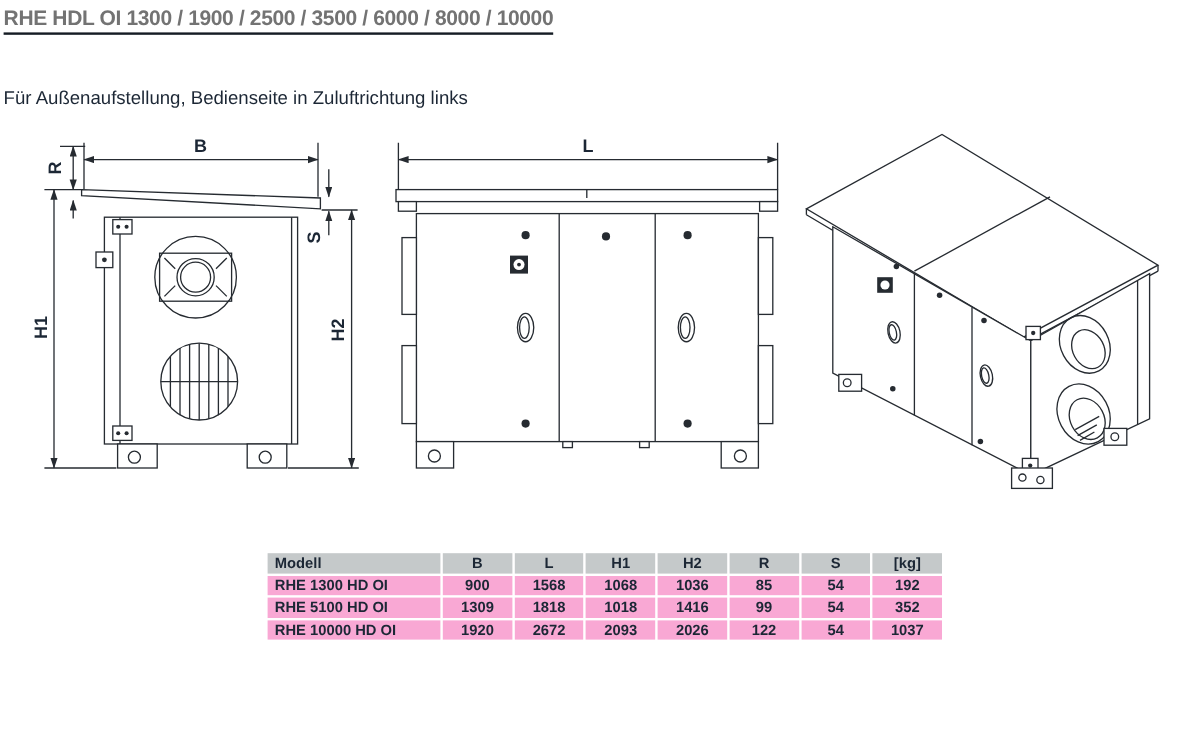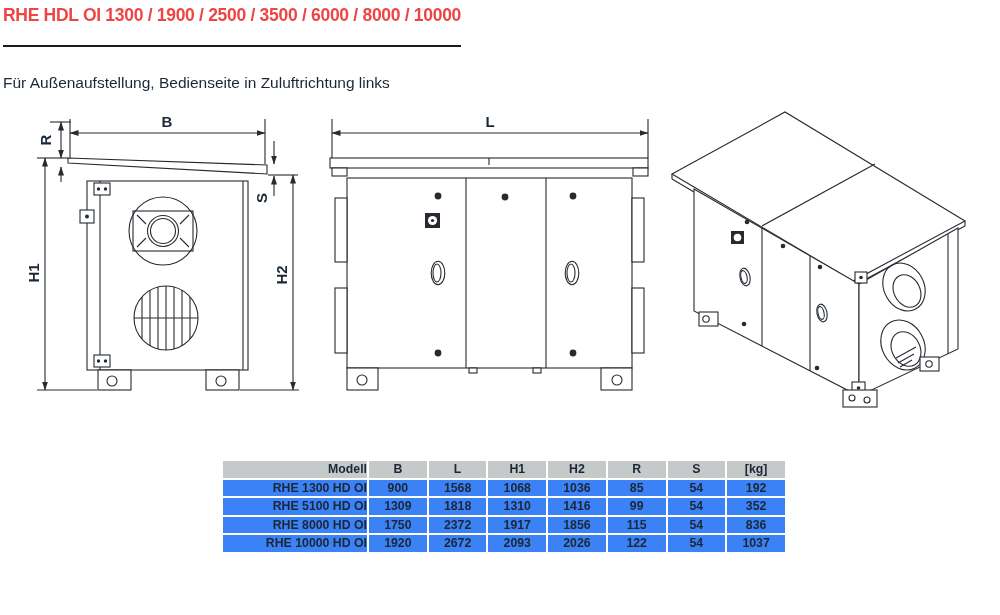--- a/index.html
+++ b/index.html
@@ -4,21 +4,21 @@
 <style>
   html,body{margin:0;padding:0;}
   body{
     position:relative;width:1000px;height:615px;overflow:hidden;
     background:#ffffff;color:#1c2735;
     font-family:"Liberation Sans",sans-serif;
   }
   .title{
     position:absolute;left:3px;top:5px;
     font-size:17.5px;font-weight:bold;letter-spacing:-0.3px;
-    border-bottom:2.5px solid #151c24;padding-bottom:19px;color:#ef4444;
+    border-bottom:2.5px solid #151c24;padding-bottom:1px;color:#737373;
     white-space:nowrap;
   }
   .subtitle{
     position:absolute;left:3px;top:30px;
     font-size:15.5px;color:#1c2735;white-space:nowrap;margin-top:44px;
   }
   .drawing{position:absolute;}
   #sideView{left:8px;top:98px;}
   #frontView{left:310px;top:98px;}
   #isoView{left:655px;top:100px;}
@@ -29,22 +29,22 @@
   table.dims{
     position:absolute;left:221px;top:459px;width:566px;
     border-collapse:separate;border-spacing:2px;table-layout:fixed;
   }
   table.dims th,table.dims td{
     height:16.5px;padding:0;font-size:12.3px;font-weight:bold;
     text-align:center;line-height:16.5px;white-space:nowrap;
     color:#1c2735;overflow:hidden;
   }
   table.dims th{background:#c5c9ca;}
-  table.dims td{background:#3b82f6;}
-  table.dims .model-col{width:138px;text-align:right;padding-left:6px;}
+  table.dims td{background:#f9a8d4;}
+  table.dims .model-col{width:138px;text-align:left;padding-left:6px;}
   
   .d{stroke:#262b31;stroke-width:1.1;fill:none;}
   .df{stroke:#262b31;stroke-width:1.1;fill:#ffffff;}
   .dk{fill:#262b31;stroke:none;}
   text.dim{font-family:"Liberation Sans",sans-serif;font-size:15px;font-weight:bold;fill:#1c2735;stroke:none;}
 </style>
 </head>
 <body>
 
 <div class="title">RHE HDL OI 1300 / 1900 / 2500 / 3500 / 6000 / 8000 / 10000</div>
@@ -254,35 +254,25 @@
         <td>1068</td>
         <td>1036</td>
         <td>85</td>
         <td>54</td>
         <td>192</td>
       </tr>
       <tr>
         <td class="model-col">RHE 5100 HD OI</td>
         <td>1309</td>
         <td>1818</td>
-        <td>1310</td>
+        <td>1018</td>
         <td>1416</td>
         <td>99</td>
         <td>54</td>
         <td>352</td>
-      </tr>
-      <tr>
-        <td class="model-col">RHE 8000 HD OI</td>
-        <td>1750</td>
-        <td>2372</td>
-        <td>1917</td>
-        <td>1856</td>
-        <td>115</td>
-        <td>54</td>
-        <td>836</td>
       </tr>
       <tr>
         <td class="model-col">RHE 10000 HD OI</td>
         <td>1920</td>
         <td>2672</td>
         <td>2093</td>
         <td>2026</td>
         <td>122</td>
         <td>54</td>
         <td>1037</td>

